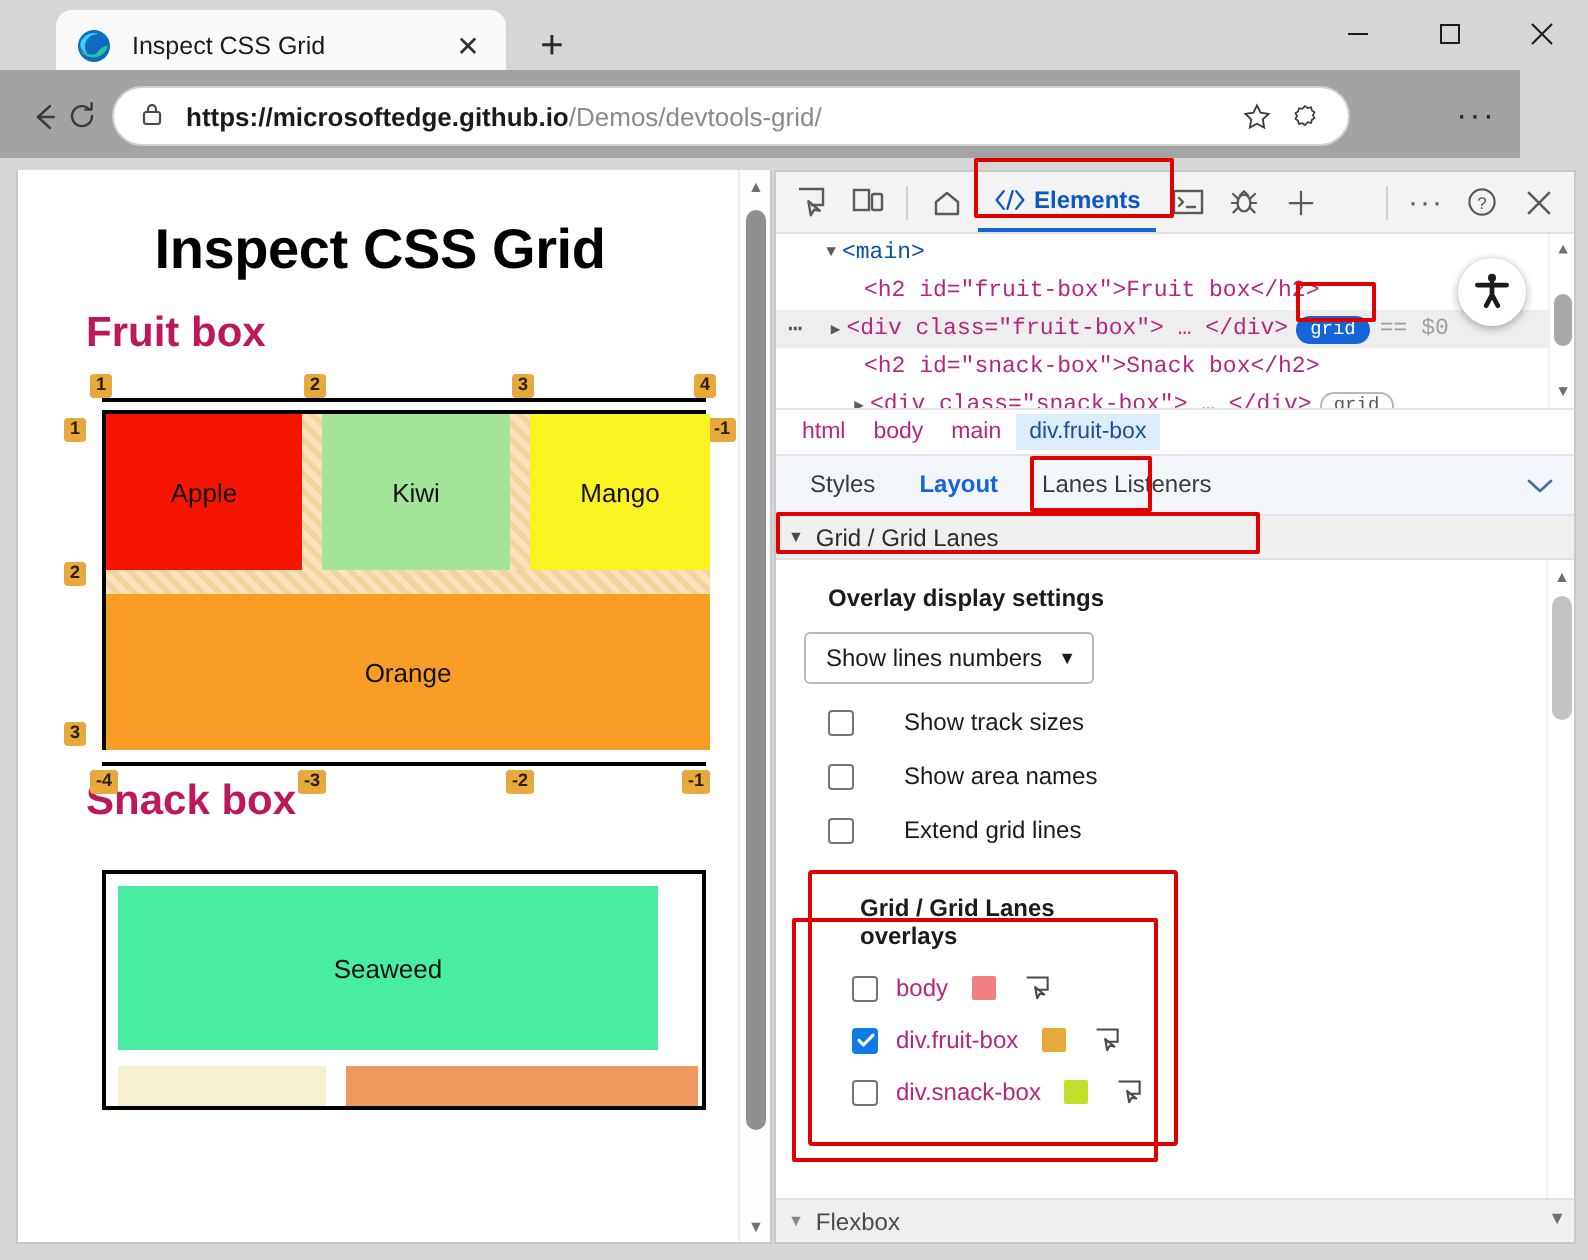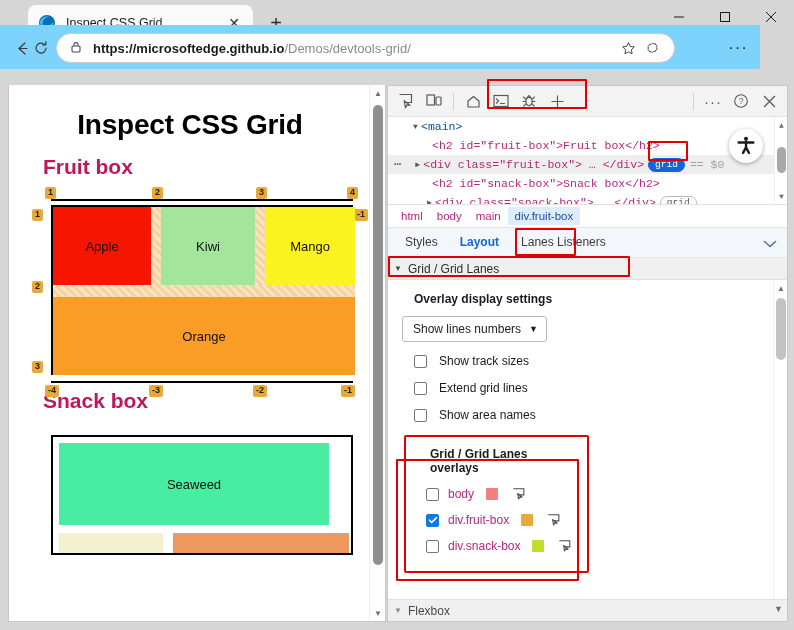--- a/index.html
+++ b/index.html
@@ -51,22 +51,22 @@
     position: absolute; right: 0; top: 0; height: 41px; display: flex;
   }
   .wc {
     width: 46px; height: 34px;
     display: flex; align-items: center; justify-content: center;
     color: #1b1b1b;
   }
 
   
   .navbar {
-    position: absolute; left: 0; top: 25px; width: 760px; height: 44px;
-    background: #7dd3fc;
+    position: absolute; left: 0; top: 35px; width: 760px; height: 44px;
+    background: #a3a3a3;
   }
   .navbtn {
     position: absolute; top: 9px; width: 28px; height: 28px;
     display: flex; align-items: center; justify-content: center;
     color: #3b3b3b;
   }
   .omnibox {
     position: absolute; left: 56px; top: 8px;
     width: 619px; height: 30px;
     background: #ffffff;
@@ -286,21 +286,21 @@
     flex: 1 1 auto; position: relative; background: #fff; overflow: hidden;
   }
   .panelinner { position: absolute; left: 0; top: 0; right: 14px; bottom: 0; padding: 12px 14px 0; }
   .sectitle { font-size: 12px; font-weight: bold; color: #1b1b1b; margin: 0 12px 10px; }
   .selectbox {
     display: inline-flex; align-items: center; gap: 8px;
     border: 1px solid #b9b9b9; border-radius: 3px;
     background: #fff; font-size: 12px; color: #1b1b1b;
     padding: 5px 8px 5px 10px; margin-bottom: 12px;
   }
-  .chk-row { display: flex; align-items: center; gap: 12px; margin: 0 0 13px 12px; text-align: right; }
+  .chk-row { display: flex; align-items: center; gap: 25px; margin: 0 0 13px 12px; text-align: right; }
   .chk {
     width: 13px; height: 13px; flex: 0 0 13px;
     border: 1px solid #767676; border-radius: 2px; background: #fff;
   }
   .chk.checked {
     background: #0f7ae5; border-color: #0f7ae5;
     display: flex; align-items: center; justify-content: center;
   }
   .chk-label { font-size: 12px; color: #1b1b1b; }
 
@@ -476,20 +476,26 @@
           <rect x="1" y="2" width="7.5" height="10" fill="none" stroke="#5a5a5a" stroke-width="1.2"></rect>
           <rect x="10" y="4" width="5" height="8" rx="1" fill="none" stroke="#5a5a5a" stroke-width="1.2"></rect>
         </svg>
       </div>
       <div class="dt-sep"></div>
       <div class="dt-icon">
         <svg width="17" height="17" viewBox="0 0 17 17">
             <path d="M3 8l5.5-4.5L14 8v6H3z" fill="none" stroke="#5a5a5a" stroke-width="1.2" stroke-linejoin="round"></path>
           </svg>
       </div>
+      <div class="dt-tab-elements">
+        <svg width="16" height="12" viewBox="0 0 18 12">
+            <path d="M5.5 1L1.5 6l4 5M12.5 1l4 5-4 5M10.5 1L7.5 11" fill="none" stroke="#0b57c4" stroke-width="1.3" stroke-linecap="round" stroke-linejoin="round"></path>
+          </svg>
+        <span>Elements</span>
+      </div>
       <div class="dt-icon">
         <svg width="16" height="16" viewBox="0 0 16 16">
           <rect x="1" y="2.5" width="14" height="11" fill="none" stroke="#5a5a5a" stroke-width="1.2"></rect>
           <path d="M3.5 6l2 2-2 2M7.5 10.5h4" fill="none" stroke="#5a5a5a" stroke-width="1.2" stroke-linecap="round" stroke-linejoin="round"></path>
         </svg>
       </div>
       <div class="dt-icon">
         <svg width="16" height="16" viewBox="0 0 16 16">
           <ellipse cx="8" cy="8.5" rx="3.2" ry="4.2" fill="none" stroke="#5a5a5a" stroke-width="1.2"></ellipse>
           <path d="M4.8 6.2L2.5 4M11.2 6.2L13.5 4M4.8 8.5H2M11.2 8.5H14M4.9 11l-2.2 2.2M11.1 11l2.2 2.2M6 4.6l2-2 2 2" fill="none" stroke="#5a5a5a" stroke-width="1.1" stroke-linecap="round"></path>
@@ -585,25 +591,25 @@
           <span>Show lines numbers</span>
           <span style="font-size:9px;color:#1b1b1b;">▼</span>
         </div>
 
         <div class="chk-row">
           <span class="chk"></span>
           <span class="chk-label">Show track sizes</span>
         </div>
         <div class="chk-row">
           <span class="chk"></span>
-          <span class="chk-label">Extend grid lines</span>
+          <span class="chk-label">Show area names</span>
         </div>
         <div class="chk-row">
           <span class="chk"></span>
-          <span class="chk-label">Show area names</span>
+          <span class="chk-label">Extend grid lines</span>
         </div>
 
         <div class="overlays-box">
           <div class="sectitle" style="margin-bottom:12px;">Grid / Grid Lanes overlays</div>
 
           <div class="ov-row">
             <span class="chk"></span>
             <span class="ov-name">body</span>
             <span class="ov-swatch" style="background:#f18080;"></span>
             <span class="ov-picker">

